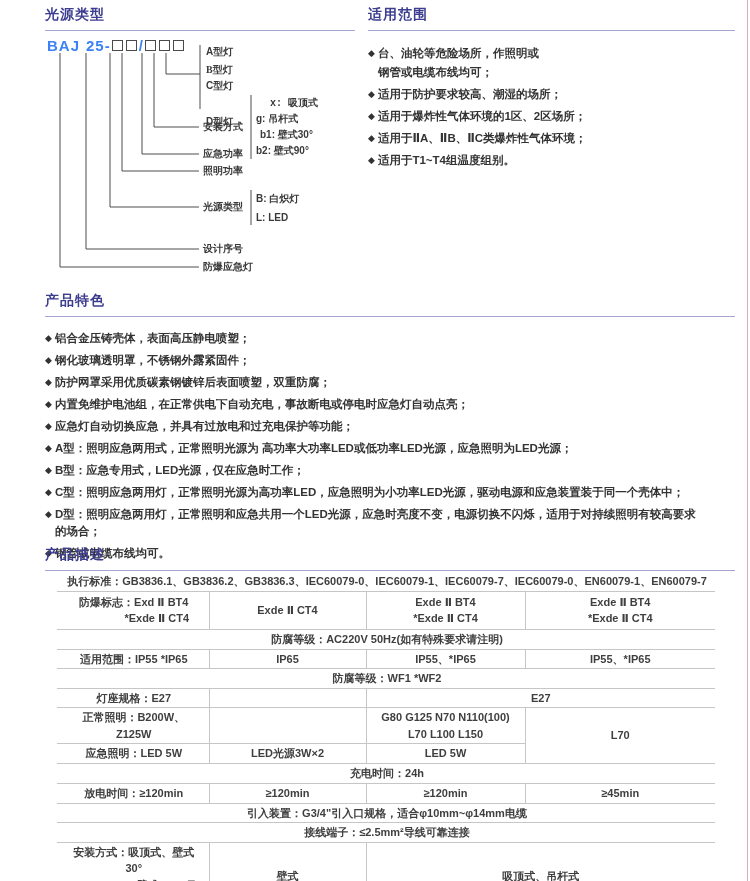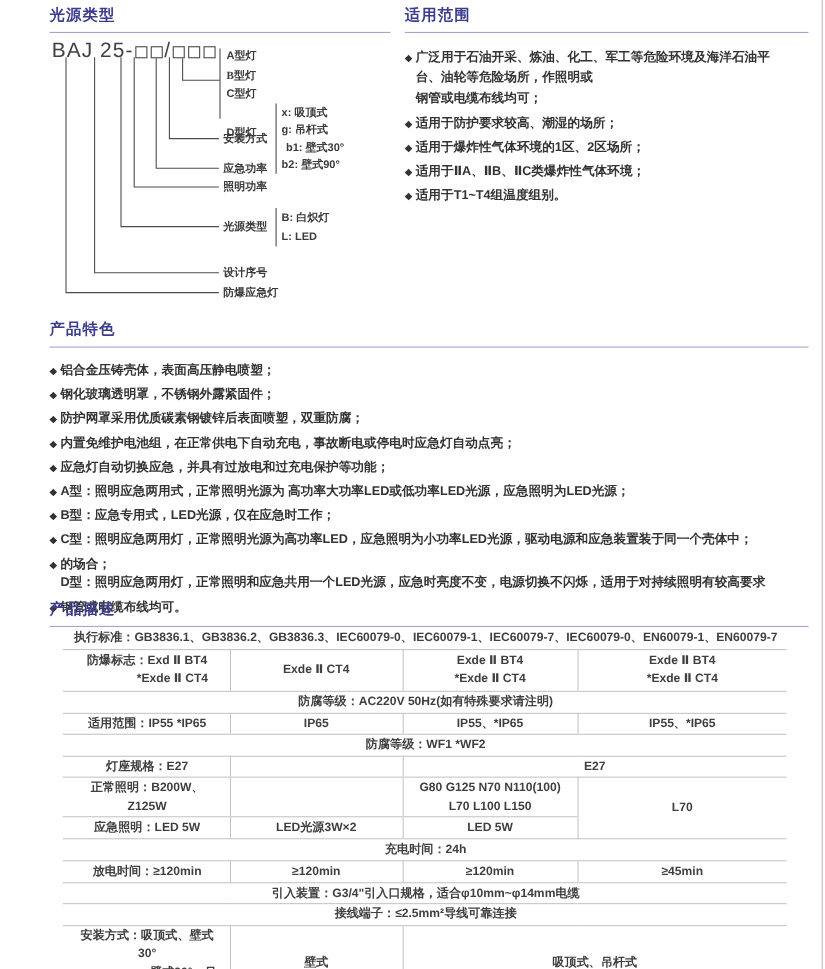--- a/index.html
+++ b/index.html
@@ -8,21 +8,21 @@
     font-family:"Liberation Sans","DejaVu Sans",sans-serif;color:#3a3a3a;
   }
   .sec{position:absolute;}
   .sec-header{border-bottom:1px solid #a5a5cf;padding-bottom:6px;}
   .sec-title{font-size:14px;font-weight:bold;color:#3d3d8f;letter-spacing:1px;}
 
   
   .diagram{position:relative;height:252px;width:336px;margin-left:-6px;margin-top:0;}
   .dg-svg{position:absolute;left:0;top:0;}
   .model-line{position:absolute;left:8px;top:6px;display:flex;align-items:center;
-    font-size:19px;font-weight:normal;color:#404040;letter-spacing:1px;white-space:nowrap;}
+    font-size:15px;font-weight:bold;color:#3b82f6;letter-spacing:1px;white-space:nowrap;}
   .mgap{display:inline-block;width:6px;}
   .mbox{width:9px;height:9px;border:1.5px solid #4a4a4a;margin:0 1.5px;display:inline-block;background:#fff;}
   .dlabel{position:absolute;font-size:10px;font-weight:600;color:#3a3a3a;white-space:nowrap;transform:translateY(-50%);}
 
   
   .blist{margin-top:13px;}
   .b-item{display:flex;align-items:flex-start;font-size:11.5px;font-weight:600;color:#333;}
   .scope .b-item{line-height:19px;margin-bottom:3px;}
   .feat .b-item{line-height:17px;margin-bottom:5px;}
   .dia{font-size:9px;margin-right:3px;line-height:inherit;}
@@ -71,21 +71,21 @@
         <span>/</span>
         <span class="mbox"></span>
         <span class="mbox"></span>
         <span class="mbox"></span>
     </div>
     <div class="dlabel" style="left:167px;top:21px;">A型灯</div>
     <div class="dlabel" style="left:167px;top:39px;font-family:Liberation Serif, serif;">B型灯</div>
     <div class="dlabel" style="left:167px;top:55px;">C型灯</div>
     <div class="dlabel" style="left:167px;top:71px;margin-top:20px;">D型灯</div>
     <div class="dlabel" style="left:164px;top:96px;">安装方式</div>
-    <div class="dlabel" style="left:217px;top:72px;">x: 吸顶式</div>
+    <div class="dlabel" style="left:231px;top:72px;font-family:Liberation Mono, monospace;">x: 吸顶式</div>
     <div class="dlabel" style="left:217px;top:88px;">g: 吊杆式</div>
     <div class="dlabel" style="left:221px;top:104px;">b1: 壁式30°</div>
     <div class="dlabel" style="left:217px;top:120px;">b2: 壁式90°</div>
     <div class="dlabel" style="left:164px;top:123px;">应急功率</div>
     <div class="dlabel" style="left:164px;top:140px;">照明功率</div>
     <div class="dlabel" style="left:164px;top:176px;">光源类型</div>
     <div class="dlabel" style="left:217px;top:168px;">B: 白炽灯</div>
     <div class="dlabel" style="left:217px;top:186px;">L: LED</div>
     <div class="dlabel" style="left:164px;top:218px;">设计序号</div>
     <div class="dlabel" style="left:164px;top:236px;">防爆应急灯</div>
@@ -93,21 +93,20 @@
 </div>
 
 <div class="sec scope" style="left:368px;top:5px;width:367px;">
   <div class="sec-header">
     <span class="sec-title">适用范围</span>
   </div>
   <div class="blist">
     <div class="b-item">
       <span class="dia">◆</span>
       <div>
-        <div>广泛用于石油开采、炼油、化工、军工等危险环境及海洋石油平</div>
         <div>台、油轮等危险场所，作照明或</div>
         <div>钢管或电缆布线均可；</div>
       </div>
     </div>
     <div class="b-item">
       <span class="dia">◆</span>
       <div>适用于防护要求较高、潮湿的场所；</div>
     </div>
     <div class="b-item">
       <span class="dia">◆</span>
@@ -157,22 +156,22 @@
       <span class="dia">◆</span>
       <div>B型：应急专用式，LED光源，仅在应急时工作；</div>
     </div>
     <div class="b-item">
       <span class="dia">◆</span>
       <div>C型：照明应急两用灯，正常照明光源为高功率LED，应急照明为小功率LED光源，驱动电源和应急装置装于同一个壳体中；</div>
     </div>
     <div class="b-item">
       <span class="dia">◆</span>
       <div>
+        <div>D型：照明应急两用灯，正常照明和应急共用一个LED光源，应急时亮度不变，电源切换不闪烁，适用于对持续照明有较高要求</div>
         <div>的场合；</div>
-        <div>D型：照明应急两用灯，正常照明和应急共用一个LED光源，应急时亮度不变，电源切换不闪烁，适用于对持续照明有较高要求</div>
       </div>
     </div>
     <div class="b-item">
       <span class="dia">◆</span>
       <div>钢管或电缆布线均可。</div>
     </div>
   </div>
 </div>
 
 <div class="sec" style="left:45px;top:545px;width:690px;">

